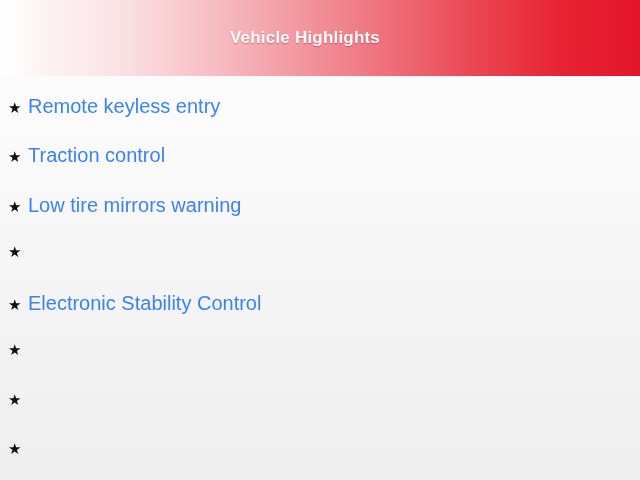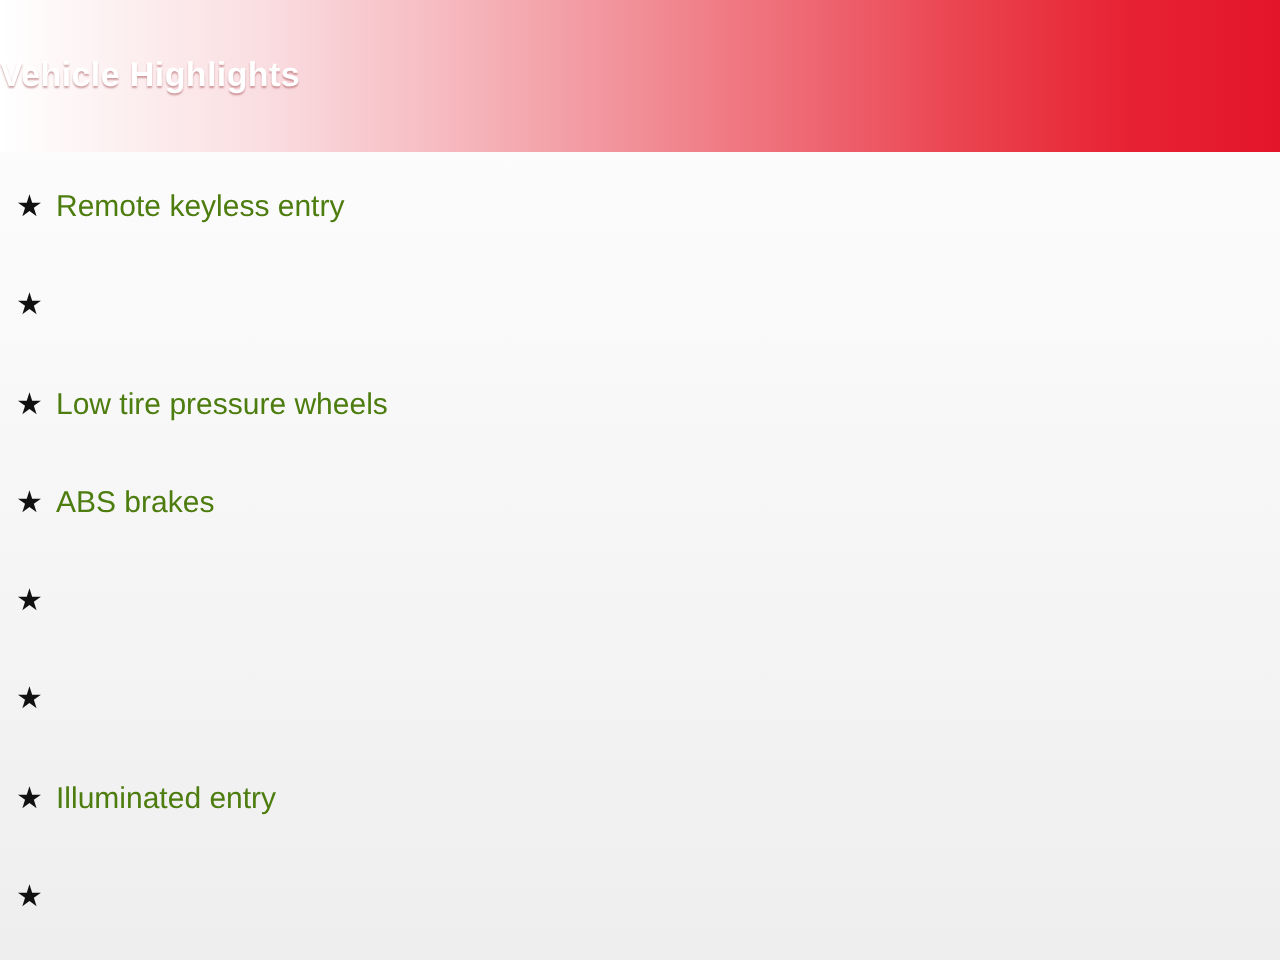--- a/index.html
+++ b/index.html
@@ -30,21 +30,21 @@
         #fdf2f3 8%,
         #fadfe2 20%,
         #f6bcc2 34%,
         #f2949c 48%,
         #ee6b76 62%,
         #ea4450 75%,
         #e72233 88%,
         #e3152a 100%);
     display: flex;
     align-items: center;
-    justify-content: flex-start;
+    justify-content: center;
   }
   .header-title {
     color: #ffffff;
     font-size: 17px;
     font-weight: bold;
     letter-spacing: 0.2px;
     margin-right: 30px;
     text-shadow: 0 1px 1px rgba(120, 0, 10, 0.35);
     white-space: nowrap;
   }
@@ -66,22 +66,22 @@
   }
   .feature-bullet {
     flex: 0 0 auto;
     width: 20px;
     color: #111111;
     font-size: 15px;
     line-height: 1;
   }
   .feature-label {
     flex: 1 1 auto;
-    color: #4d7c0f;
-    font-size: 15px;
+    color: #3b82f6;
+    font-size: 20px;
     line-height: 1;
     white-space: nowrap;
   }
 </style>
 </head>
 <body>
 
 <div class="slide">
 
   <div class="header-band">
@@ -90,44 +90,44 @@
 
   <ul class="features-list">
 
     <li class="feature-item">
       <span class="feature-bullet">★</span>
       <span class="feature-label">Remote keyless entry</span>
     </li>
 
     <li class="feature-item">
       <span class="feature-bullet">★</span>
+      <span class="feature-label">Traction control</span>
     </li>
 
     <li class="feature-item">
       <span class="feature-bullet">★</span>
-      <span class="feature-label">Low tire pressure wheels</span>
+      <span class="feature-label">Low tire mirrors warning</span>
     </li>
 
     <li class="feature-item">
       <span class="feature-bullet">★</span>
-      <span class="feature-label">ABS brakes</span>
+    </li>
+
+    <li class="feature-item">
+      <span class="feature-bullet">★</span>
+      <span class="feature-label">Electronic Stability Control</span>
     </li>
 
     <li class="feature-item">
       <span class="feature-bullet">★</span>
     </li>
 
     <li class="feature-item">
       <span class="feature-bullet">★</span>
     </li>
 
     <li class="feature-item">
       <span class="feature-bullet">★</span>
-      <span class="feature-label">Illuminated entry</span>
-    </li>
-
-    <li class="feature-item">
-      <span class="feature-bullet">★</span>
     </li>
 
   </ul>
 
 </div>
 
 </body></html>

